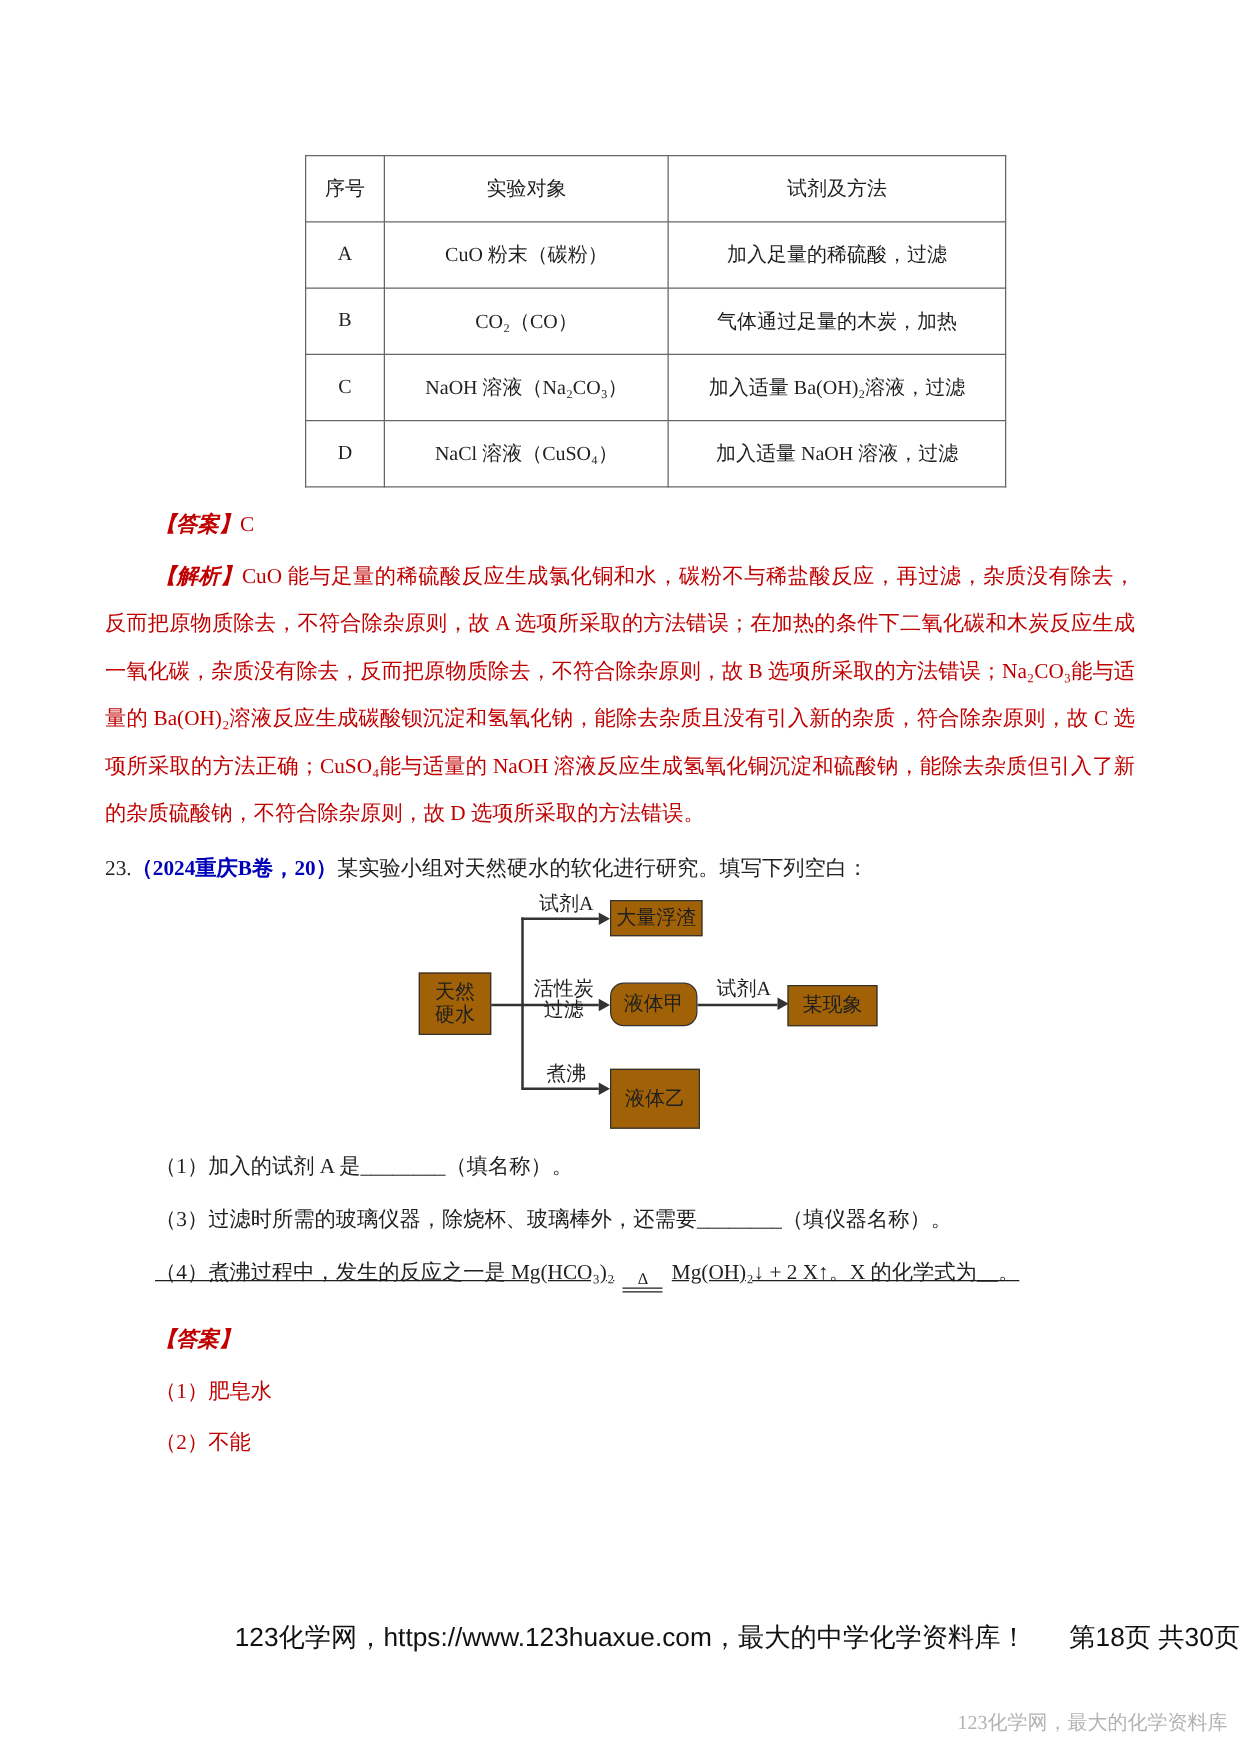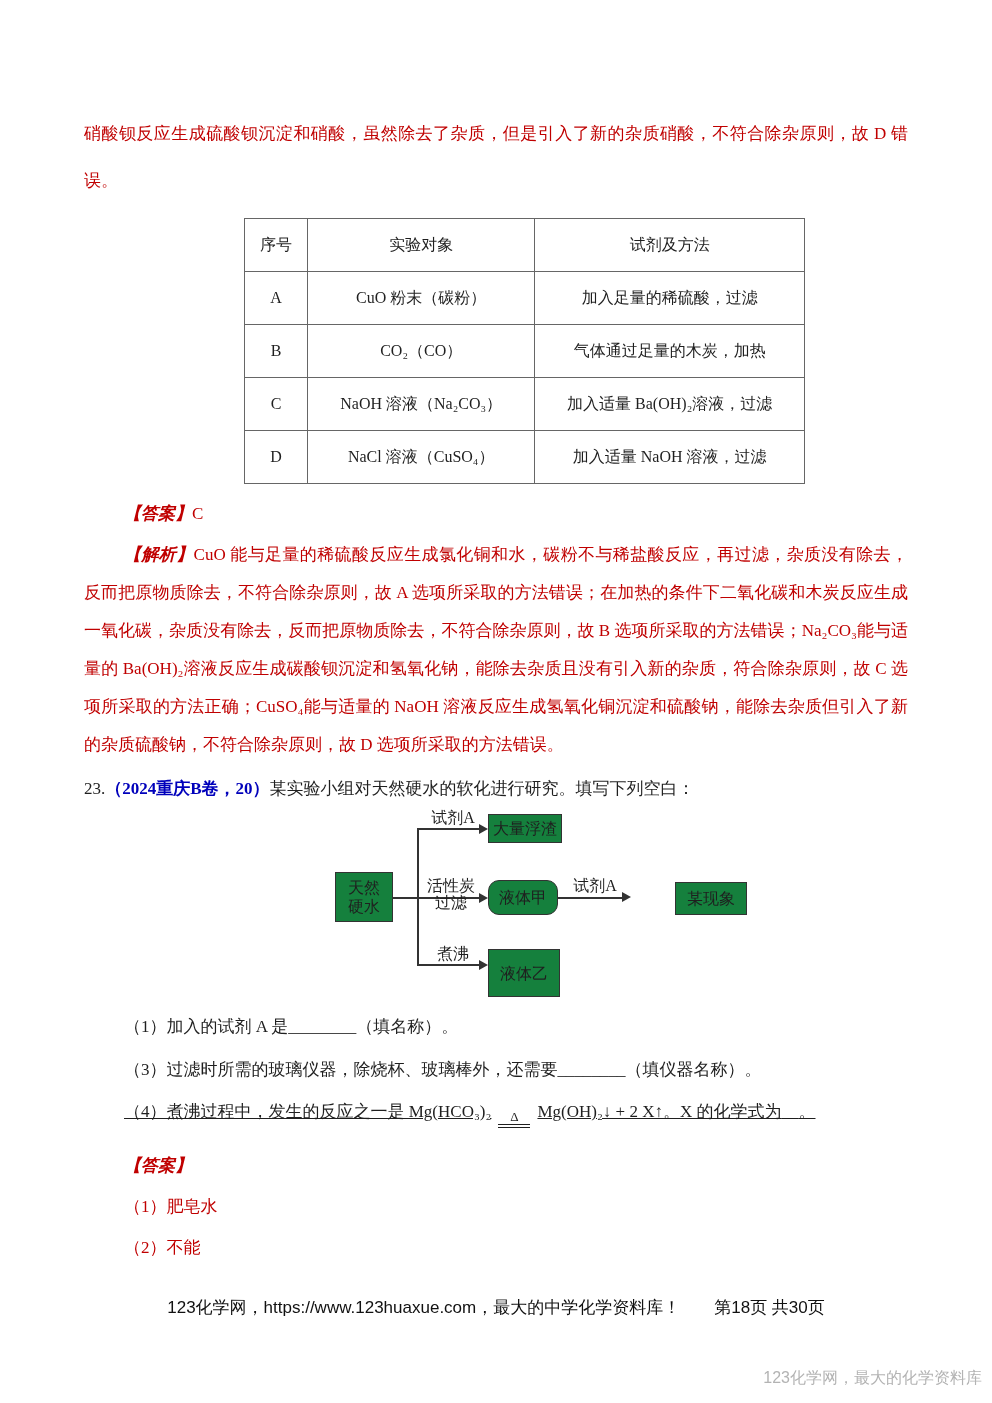--- a/index.html
+++ b/index.html
@@ -20,21 +20,21 @@
     border:1px solid #666;text-align:center;vertical-align:middle;
     height:52px;font-weight:normal;padding:0 6px;
   }
   table.purify .c-id{width:45px;}
   table.purify .c-obj{width:196px;}
   table.purify .c-met{width:235px;}
   .answer-line{margin-top:18px;padding-left:40px;line-height:24px;}
   .analysis{margin-top:10px;line-height:38px;text-align:justify;text-indent:40px;}
   .flowchart{position:relative;margin-top:6px;height:192px;font-size:16px;}
   .fc-box{
-    position:absolute;border:1.5px solid #333;background:#15803d;
+    position:absolute;border:1.5px solid #333;background:#a16207;
     display:flex;flex-direction:column;align-items:center;justify-content:center;
     line-height:19px;box-sizing:border-box;z-index:2;
   }
   .fc-hline{position:absolute;height:1.5px;background:#333;z-index:1;}
   .fc-vline{position:absolute;width:1.5px;background:#333;z-index:1;}
   .fc-arrowhead{
     position:absolute;width:0;height:0;z-index:1;
     border-left:9px solid #333;border-top:5px solid transparent;border-bottom:5px solid transparent;
   }
   .fc-label{position:absolute;line-height:17px;text-align:center;z-index:2;}
@@ -42,36 +42,35 @@
   .p1{margin-top:14px;}
   .p2{margin-top:17px;}
   .p3{margin-top:17px;}
   .p4{margin-top:16px;text-decoration:underline;}
   .eq-cond{display:inline-flex;flex-direction:column;align-items:center;vertical-align:-4px;margin:0 7px;}
   .eq-cond .delta{font-size:13px;line-height:14px;}
   .eq-cond .dline{width:32px;height:4px;border-top:1.5px solid #1f1f1f;border-bottom:1.5px solid #1f1f1f;box-sizing:border-box;}
   .ans-label{margin-top:26px;padding-left:40px;line-height:24px;}
   .ans-item{margin-top:17px;padding-left:40px;line-height:24px;}
   .footer{
-    position:absolute;top:1296px;left:0;width:100%;text-align:center;font-size:17px;color:#111;
+    position:absolute;top:1296px;left:0;width:100%;text-align:right;font-size:21px;color:#111;
     font-family:"Liberation Sans","DejaVu Sans",sans-serif;
   }
   .footer .gap{display:inline-block;width:34px;}
   .watermark{
     position:absolute;top:1368px;right:10px;font-size:16px;color:#b3b3b3;
-    font-family:Liberation Sans, sans-serif;
+    font-family:Liberation Serif, serif;
   }
 </style>
 </head>
 <body>
 
 <div class="page">
   <div class="content">
 
-    <p class="intro red">硝酸钡反应生成硫酸钡沉淀和硝酸，虽然除去了杂质，但是引入了新的杂质硝酸，不符合除杂原则，故 D 错误。</p>
 
 
     <div class="tablewrap">
       <table class="purify">
         <tbody>
             <tr>
           <th class="c-id">序号</th>
           <th class="c-obj">实验对象</th>
           <th class="c-met">试剂及方法</th>
         </tr>
@@ -127,21 +126,21 @@
       <div class="fc-label" style="left:336px;top:69px;width:62px;">
         <div>活性炭</div>
         <div>过滤</div>
       </div>
       <div class="fc-box" style="left:404px;top:72px;width:70px;height:35px;border-radius:11px;">
           <span>液体甲</span>
         </div>
       <div class="fc-hline" style="left:474px;top:89px;width:64px;"></div>
       <div class="fc-arrowhead" style="left:538px;top:84px;"></div>
       <div class="fc-label" style="left:482px;top:69px;width:58px;">试剂A</div>
-      <div class="fc-box" style="left:546px;top:74px;width:72px;height:33px;margin-left:45px;">
+      <div class="fc-box" style="left:546px;top:74px;width:72px;height:33px;">
           <span>某现象</span>
         </div>
 
       <div class="fc-hline" style="left:333px;top:156px;width:62px;"></div>
       <div class="fc-arrowhead" style="left:395px;top:152px;"></div>
       <div class="fc-label" style="left:344px;top:137px;width:50px;">煮沸</div>
       <div class="fc-box" style="left:404px;top:141px;width:72px;height:48px;">
           <span>液体乙</span>
         </div>
     </div>

